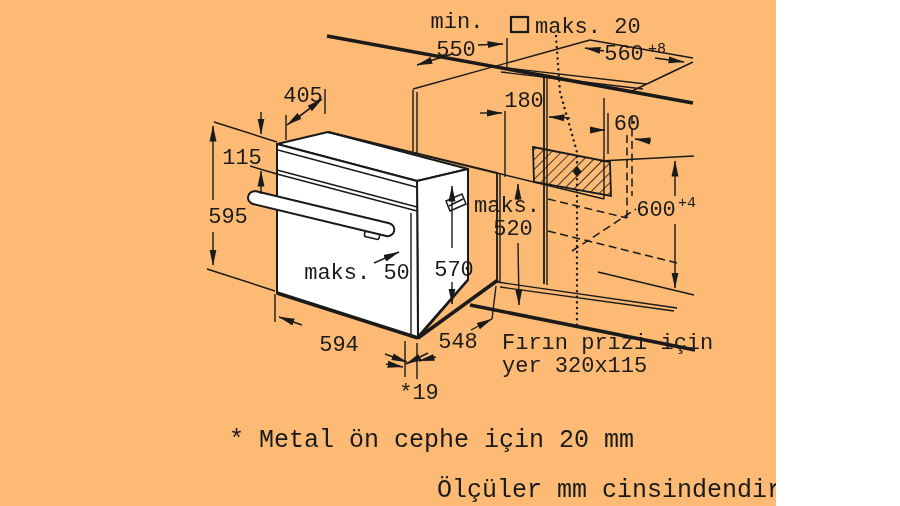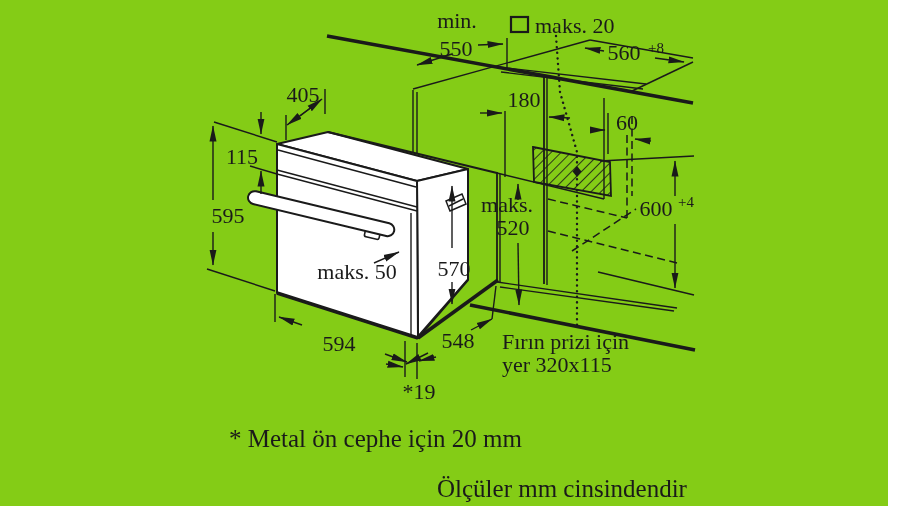--- a/index.html
+++ b/index.html
@@ -1,17 +1,17 @@
 <!DOCTYPE html>
 <html><head>
 <meta charset="utf-8">
 <style>
   html,body{margin:0;padding:0;background:#fff;}
-  .stage{position:relative;width:888px;height:506px;background:#84cc16;overflow:hidden;
-         font-family:Liberation Serif, serif;}
+  .stage{position:relative;width:776px;height:506px;background:#fdba74;overflow:hidden;
+         font-family:Liberation Mono, monospace;}
   svg{position:absolute;left:0;top:0;}
   .lt{stroke:#1a1a1a;stroke-width:1.4;fill:none;}
   .lm{stroke:#1a1a1a;stroke-width:2;fill:none;}
   .lk{stroke:#1a1a1a;stroke-width:3.6;fill:none;}
   .l18{stroke:#1a1a1a;stroke-width:1.8;fill:none;}
   .dash{stroke:#1a1a1a;stroke-width:1.5;fill:none;stroke-dasharray:8 4.5;}
   .dot{stroke:#1a1a1a;stroke-width:2.4;fill:none;stroke-dasharray:0.1 5.5;stroke-linecap:round;}
   .arrow{stroke:#1a1a1a;stroke-width:1.4;fill:none;}
   .fillw{fill:#ffffff;stroke:#1a1a1a;stroke-width:2;stroke-linejoin:round;}
   .dim{font-size:22px;fill:#1a1a1a;}

